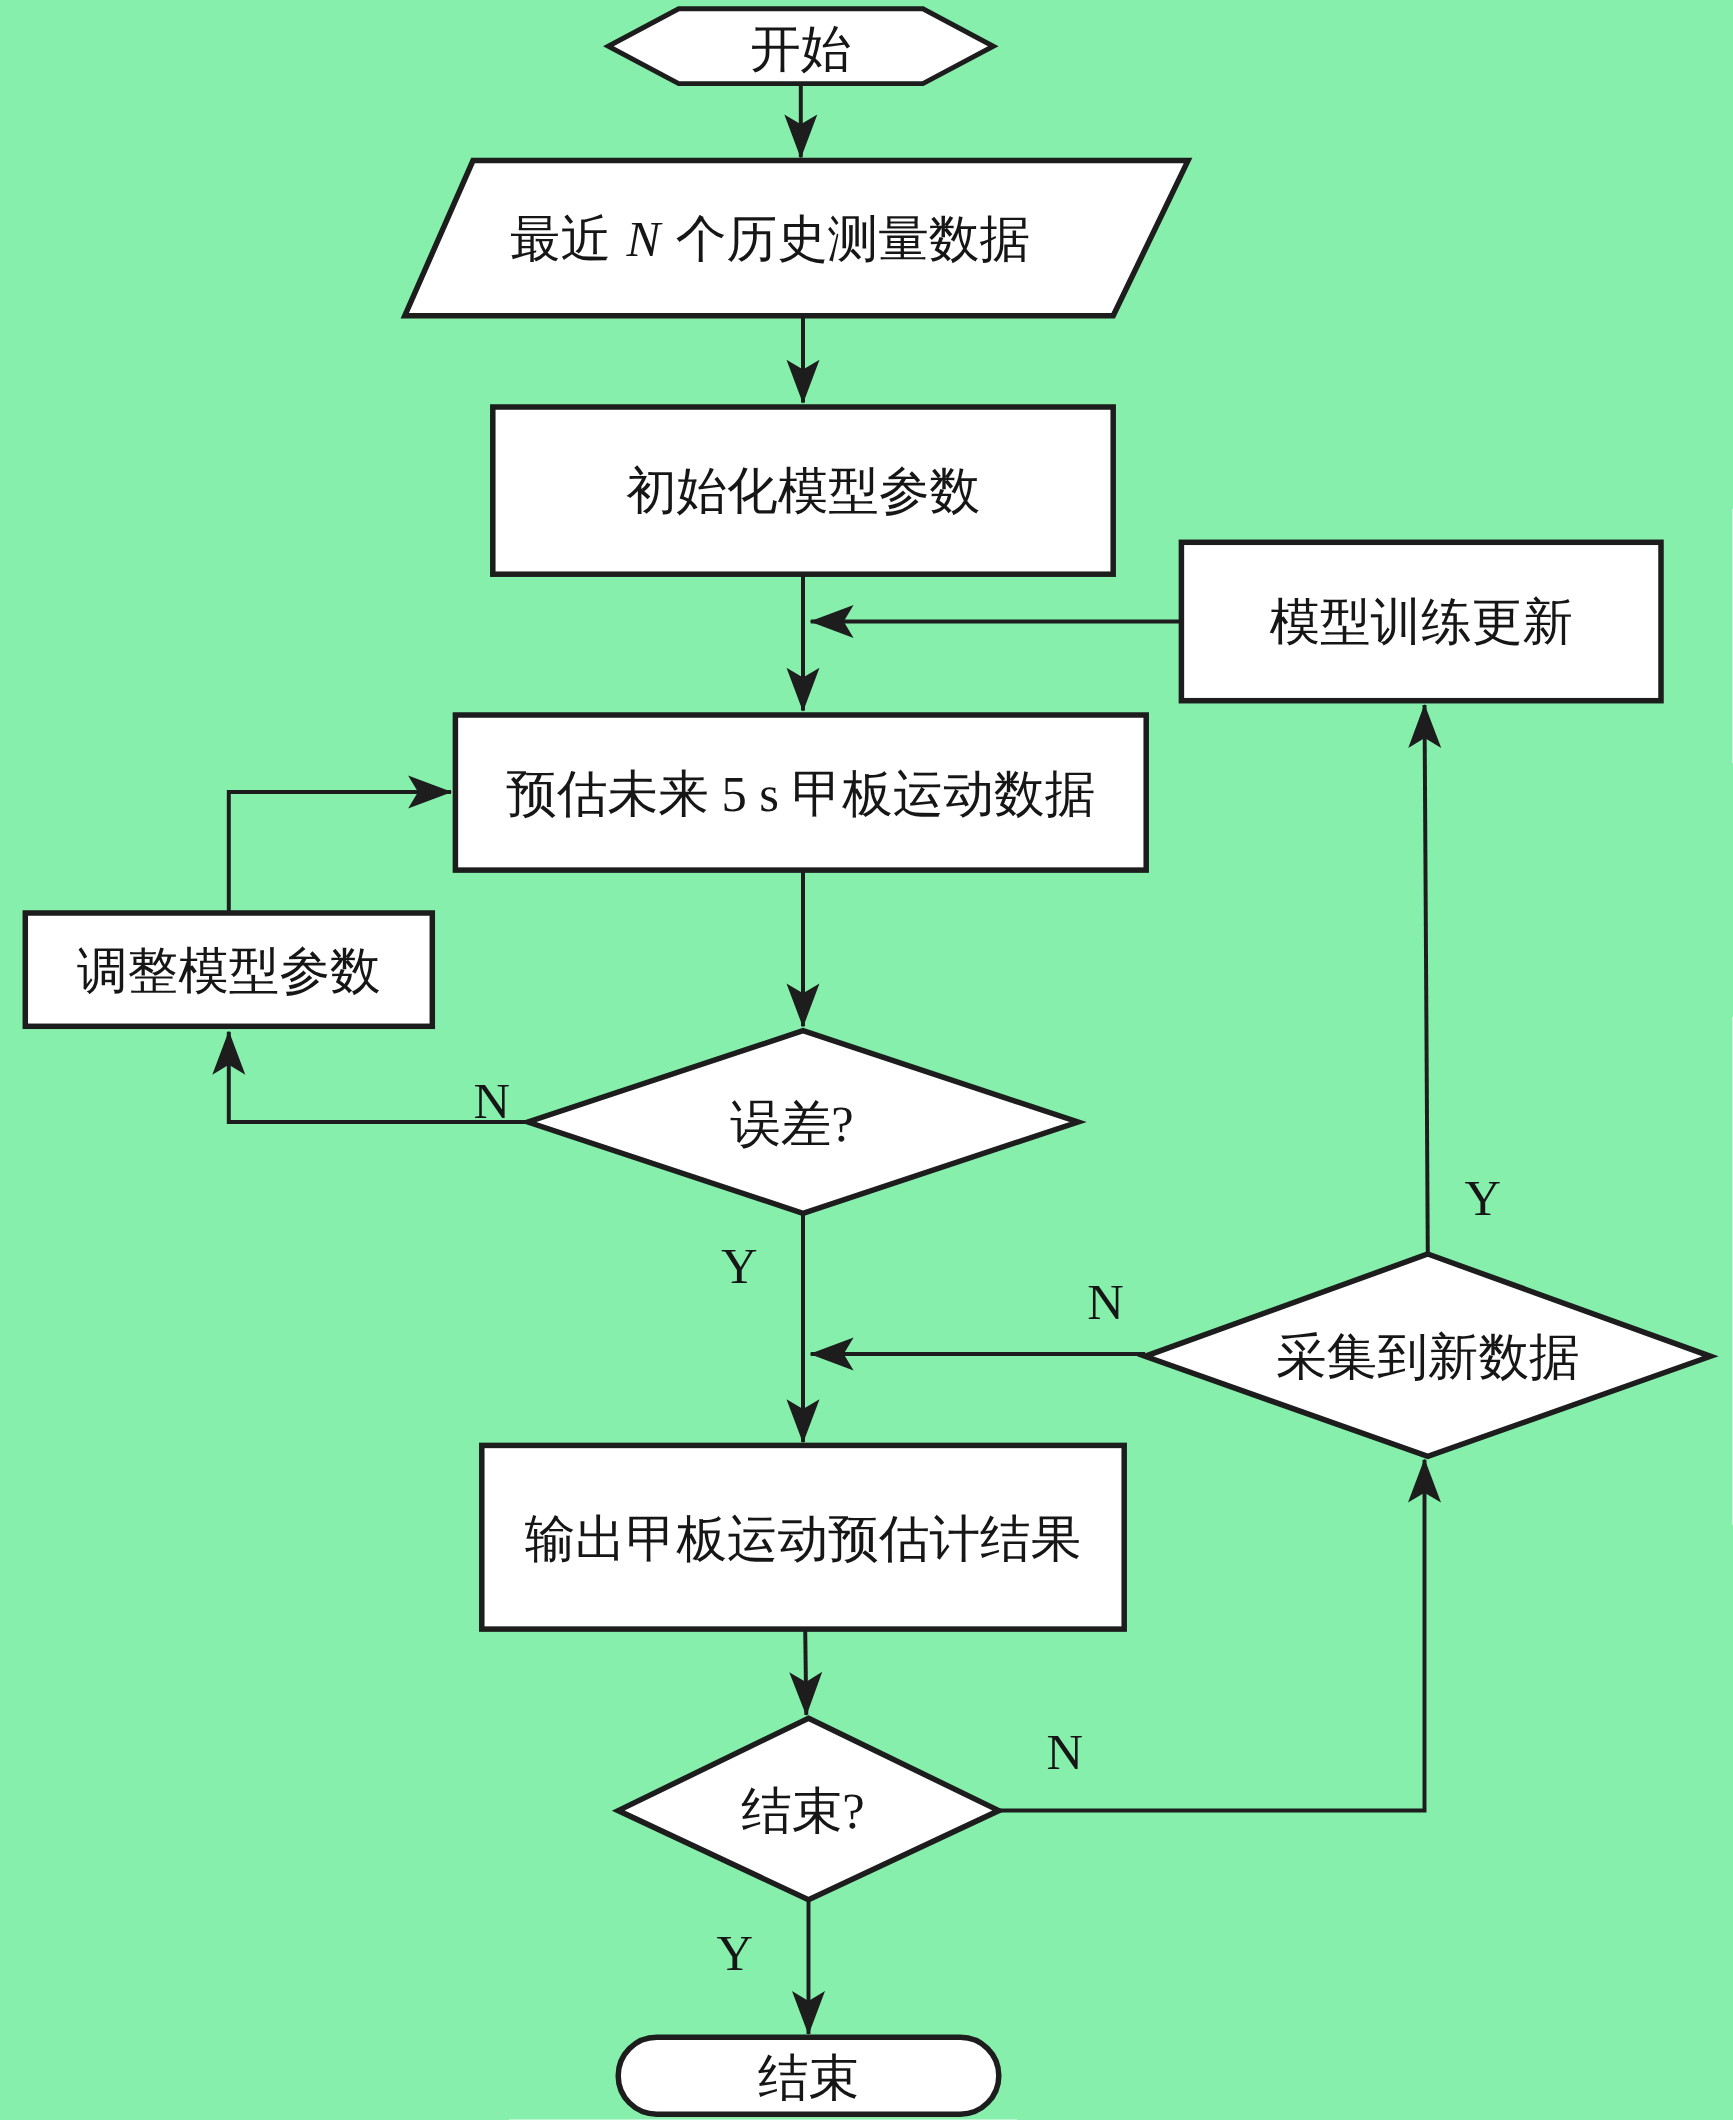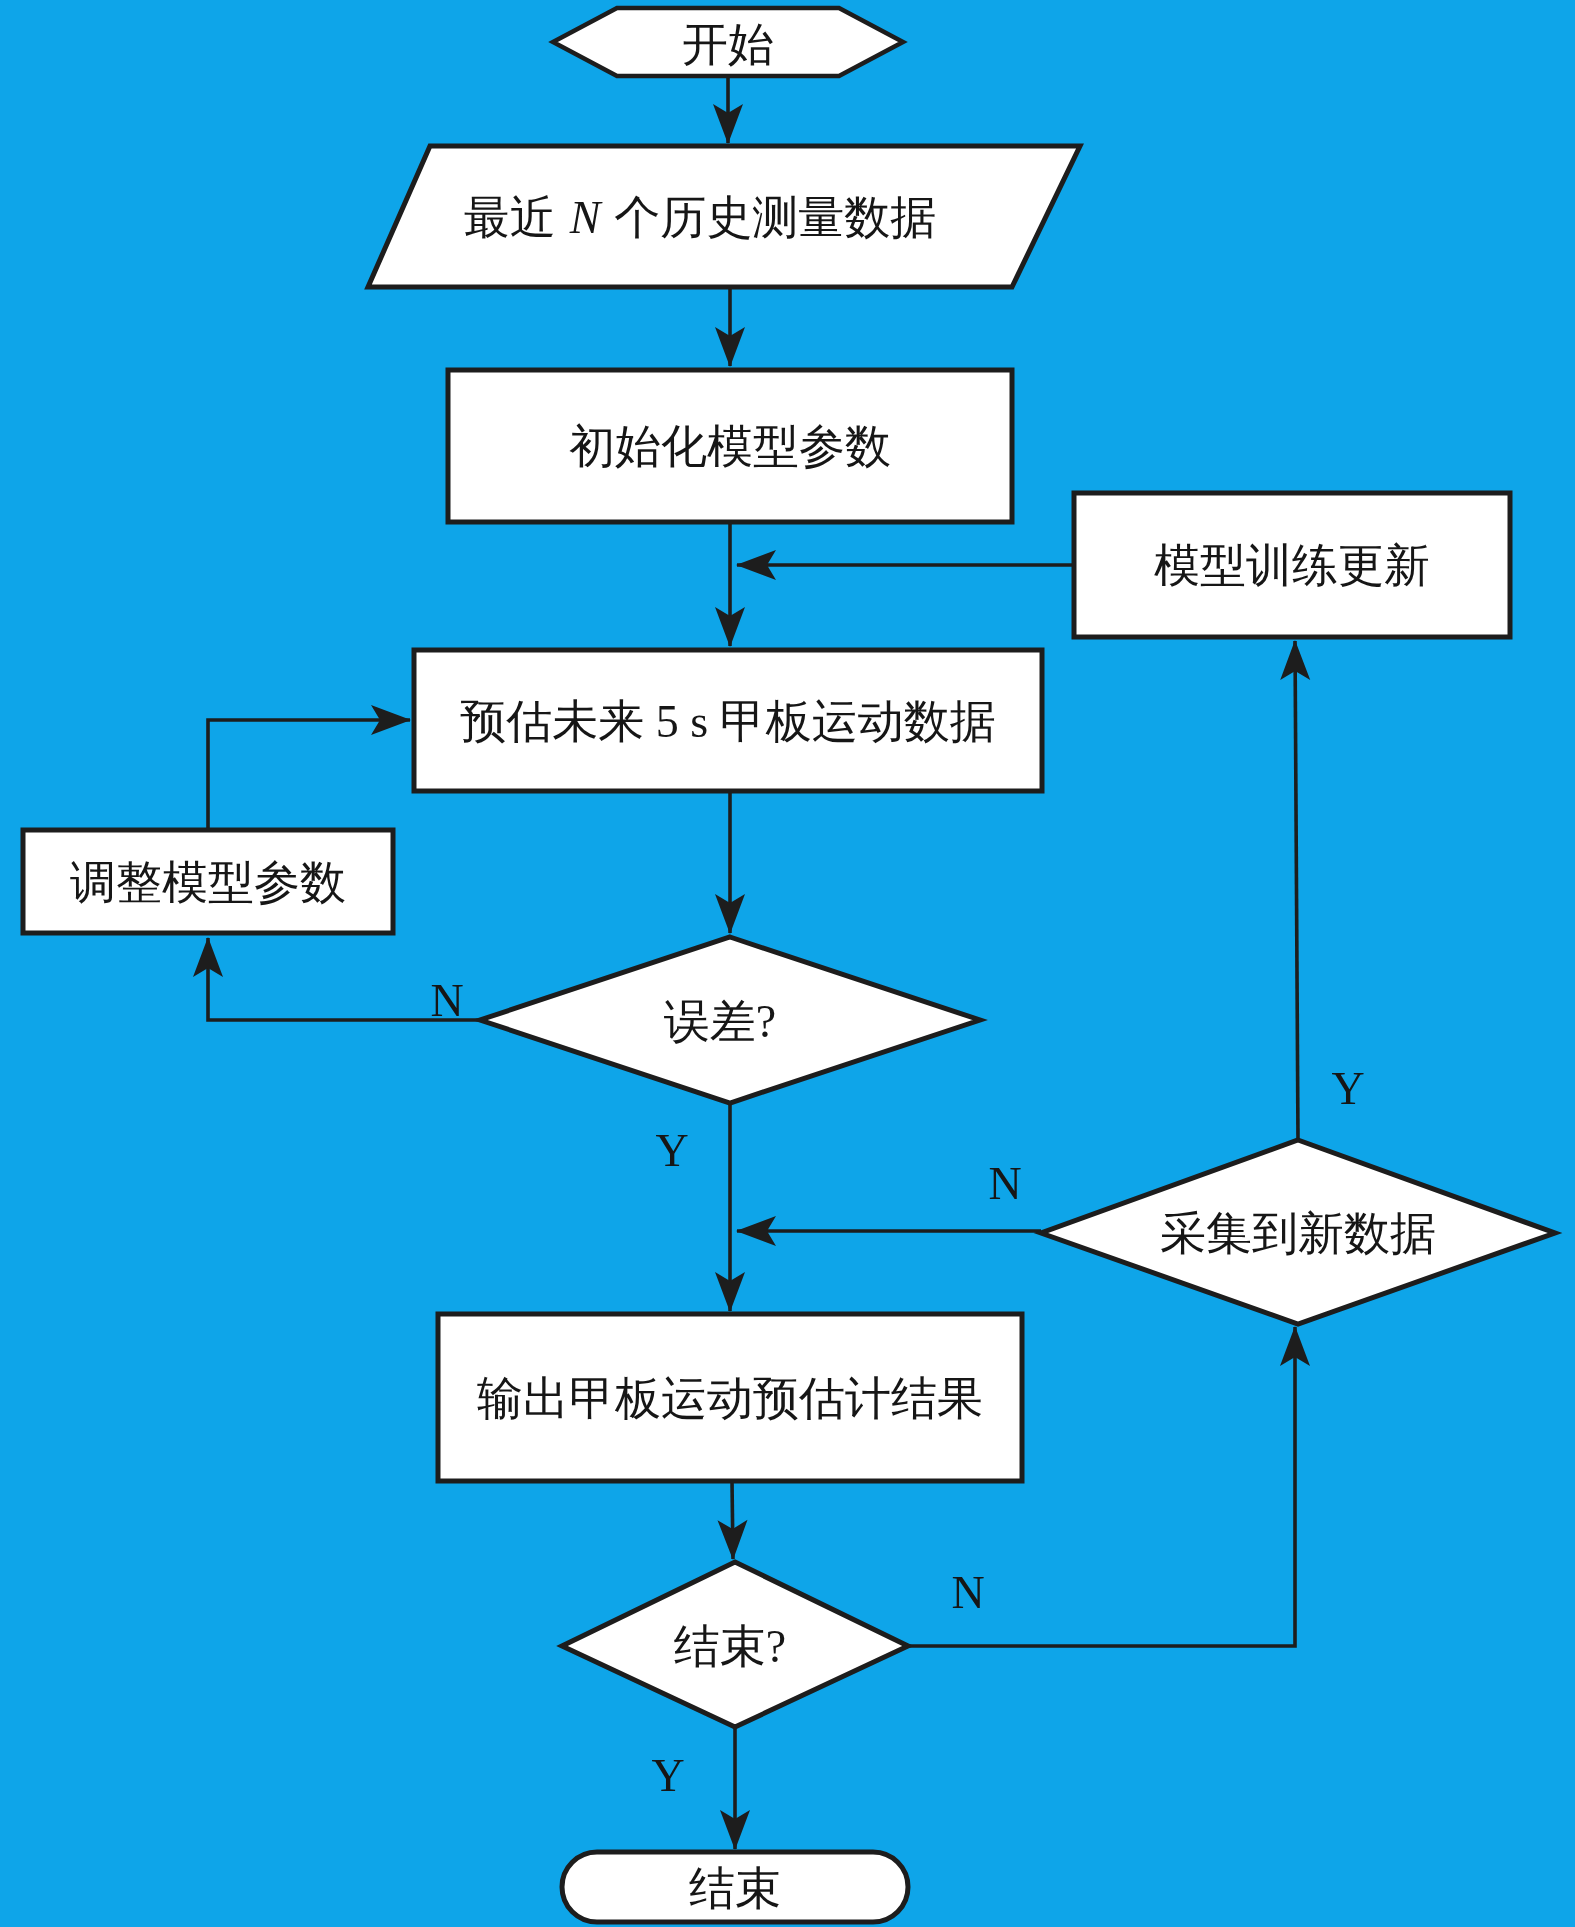--- a/index.html
+++ b/index.html
@@ -4,21 +4,21 @@
 <style>
   html, body {
     margin: 0;
     padding: 0;
     background: #ffffff;
   }
   .stage {
     position: relative;
     width: 1575px;
     height: 1927px;
-    background: #0ea5e9;
+    background: #86efac;
   }
   svg { display: block; }
   .shape {
     fill: #ffffff;
     stroke: var(--stroke, #1d1d1d);
     stroke-width: 5;
     stroke-linejoin: miter;
   }
   .hex { stroke-width: 4.5; }
   .edge {

